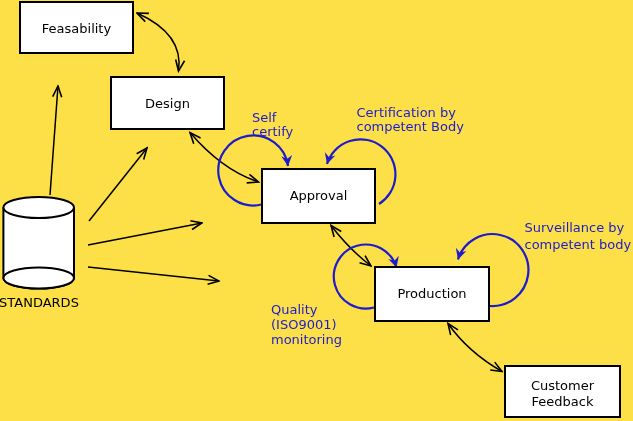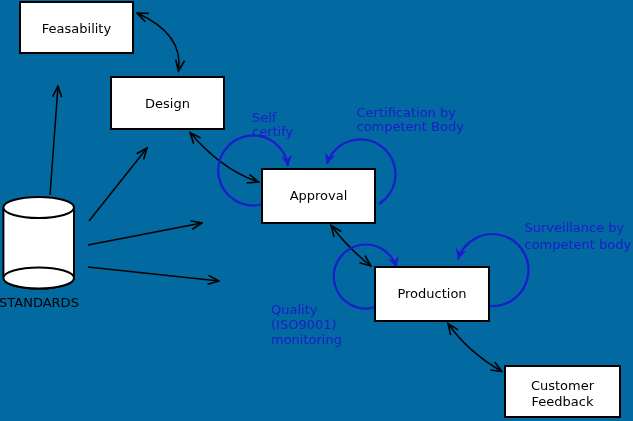--- a/index.html
+++ b/index.html
@@ -1,16 +1,16 @@
 <!DOCTYPE html>
 <html><head>
 <meta charset="utf-8">
 <style>
   html,body{margin:0;padding:0;background:#ffffff;}
-  #stage{width:633px;height:421px;position:relative;background:#0369a1;overflow:hidden;}
+  #stage{width:633px;height:421px;position:relative;background:#fde047;overflow:hidden;}
   svg{display:block;}
   .node-box{fill:#ffffff;stroke:#000000;stroke-width:2;}
   .node-label{font-family:"DejaVu Sans","Liberation Sans",sans-serif;font-size:13px;fill:#000000;}
   .anno{font-family:"DejaVu Sans","Liberation Sans",sans-serif;font-size:13px;fill:#1c1ccd;}
   .conn{fill:none;stroke:#000000;stroke-width:1.5;}
   .loop{fill:none;stroke:#1c1ccd;stroke-width:2.2;}
   .cyl{fill:#ffffff;stroke:#000000;stroke-width:2;}
 </style>
 </head>
 <body>

